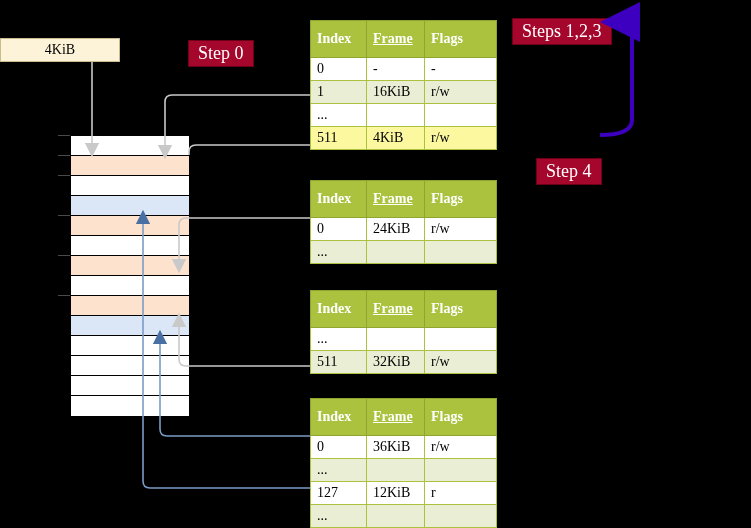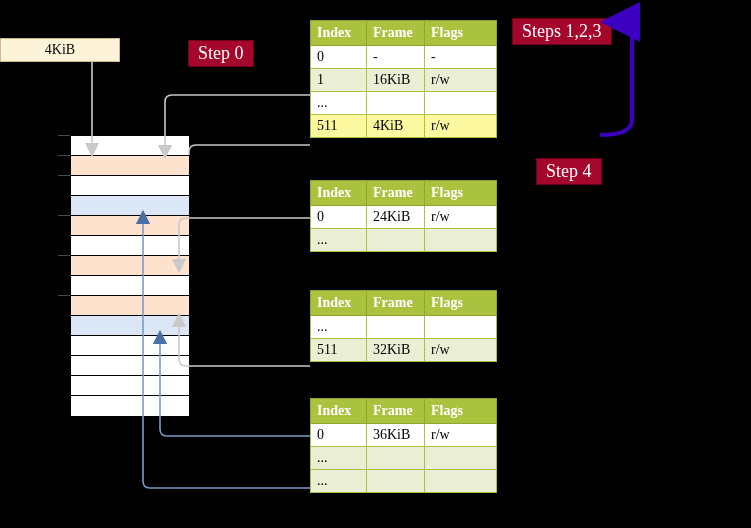--- a/index.html
+++ b/index.html
@@ -102,41 +102,41 @@
     background: #ffffff;
   }
   .ptable th {
     background: #a8c council;
   }
   .ptable th {
     background: #aac23e;
     color: #ffffff;
     font-weight: bold;
     text-align: left;
-    padding: 4px 6px;
+    padding: 10px 6px;
     border: 1px solid #8ea52f;
     font-size: 14px;
     height: 20px;
     box-sizing: border-box;
   }
   .ptable td {
     padding: 2px 6px;
     border: 1px solid #aac23e;
     color: #000000;
     height: 23px;
     box-sizing: border-box;
     vertical-align: middle;
     white-space: nowrap;
   }
   .row-white td { background: #ffffff; }
   .row-tint  td { background: #e9eed4; }
   .row-hl    td { background: #fbf8a0; }
 
   .col-index { width: 56px; }
-  .col-frame { width: 58px; }
+  .col-frame { width: 58px; text-decoration: underline; }
   .col-flags { width: 72px; }
 
   #table-pml4 { left: 310px; top: 20px; }
   #table-pdpt { left: 310px; top: 180px; }
   #table-pd   { left: 310px; top: 290px; }
   #table-pt   { left: 310px; top: 398px; }
 </style>
 </head>
 <body>
 
@@ -294,20 +294,25 @@
       <tr class="row-white">
         <td>0</td>
         <td>36KiB</td>
         <td>r/w</td>
       </tr>
       <tr class="row-tint">
         <td>...</td>
         <td></td>
         <td></td>
       </tr>
+      <tr class="row-white">
+        <td>127</td>
+        <td>12KiB</td>
+        <td>r</td>
+      </tr>
       <tr class="row-tint">
         <td>...</td>
         <td></td>
         <td></td>
       </tr>
     </tbody>
   </table>
 
 </div>
 

